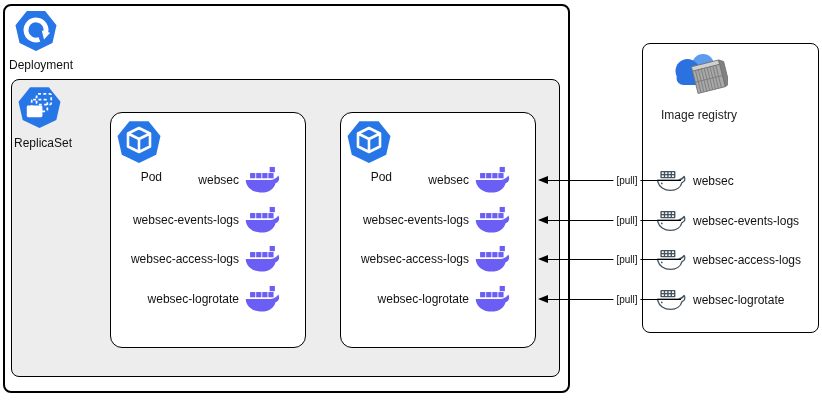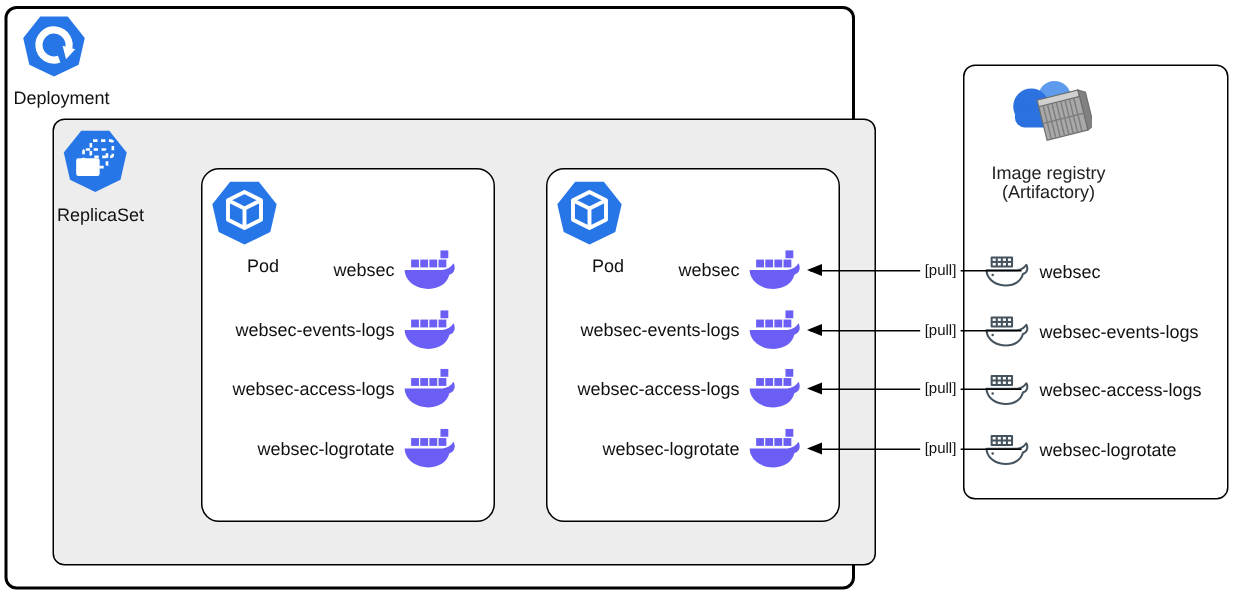--- a/index.html
+++ b/index.html
@@ -11,21 +11,21 @@
     --cloud-dark:#2c71e0;
     --cloud-light:#5e9bed;
   }
   *{box-sizing:border-box;margin:0;padding:0;}
   html,body{background:#ffffff;}
   body{font-family:"Liberation Sans","DejaVu Sans",sans-serif;color:#1a1a1a;}
   #stage{position:relative;width:822px;height:401px;background:#fff;overflow:hidden;}
 
   .box{position:absolute;border:1.5px solid var(--line-black);border-radius:10px;background:#fff;}
   #deployment-box{left:3px;top:4px;width:567px;height:389px;border-width:2px;border-radius:8px;}
-  #replicaset-box{left:6px;top:73px;width:549px;height:298px;background:var(--replicaset-bg);border-width:1.5px;border-radius:8px;margin-left:24px;}
+  #replicaset-box{left:6px;top:73px;width:549px;height:298px;background:var(--replicaset-bg);border-width:1.5px;border-radius:8px;}
   #pod1-box{left:98px;top:32px;width:196px;height:236px;border-radius:12px;}
   #pod2-box{left:328px;top:32px;width:196px;height:236px;border-radius:12px;}
   #registry-box{left:642px;top:43px;width:177px;height:290px;border-radius:8px;padding-left:16px;}
 
   .icon44{position:absolute;width:44px;height:44px;}
   .icon46{position:absolute;width:46px;height:46px;}
   #deployment-icon{left:9px;top:2px;}
   #replicaset-icon{left:5px;top:4px;width:45px;height:45px;}
   .pod-icon{left:5px;top:5px;}
 
@@ -208,21 +208,20 @@
       </div>
 
     </div>
   </div>
 
   <div class="box" id="registry-box">
     <svg id="registry-icon">
         <use href="#icon-registry"></use>
       </svg>
     <div class="reg-title" id="registry-title-1">Image registry</div>
-    <div class="reg-title" id="registry-title-2">(Artifactory)</div>
 
     <div class="rrow r1">
       <svg class="whale-o">
           <use href="#whale-line"></use>
         </svg>
       <span class="rlabel">websec</span>
     </div>
     <div class="rrow r2">
       <svg class="whale-o">
           <use href="#whale-line"></use>

